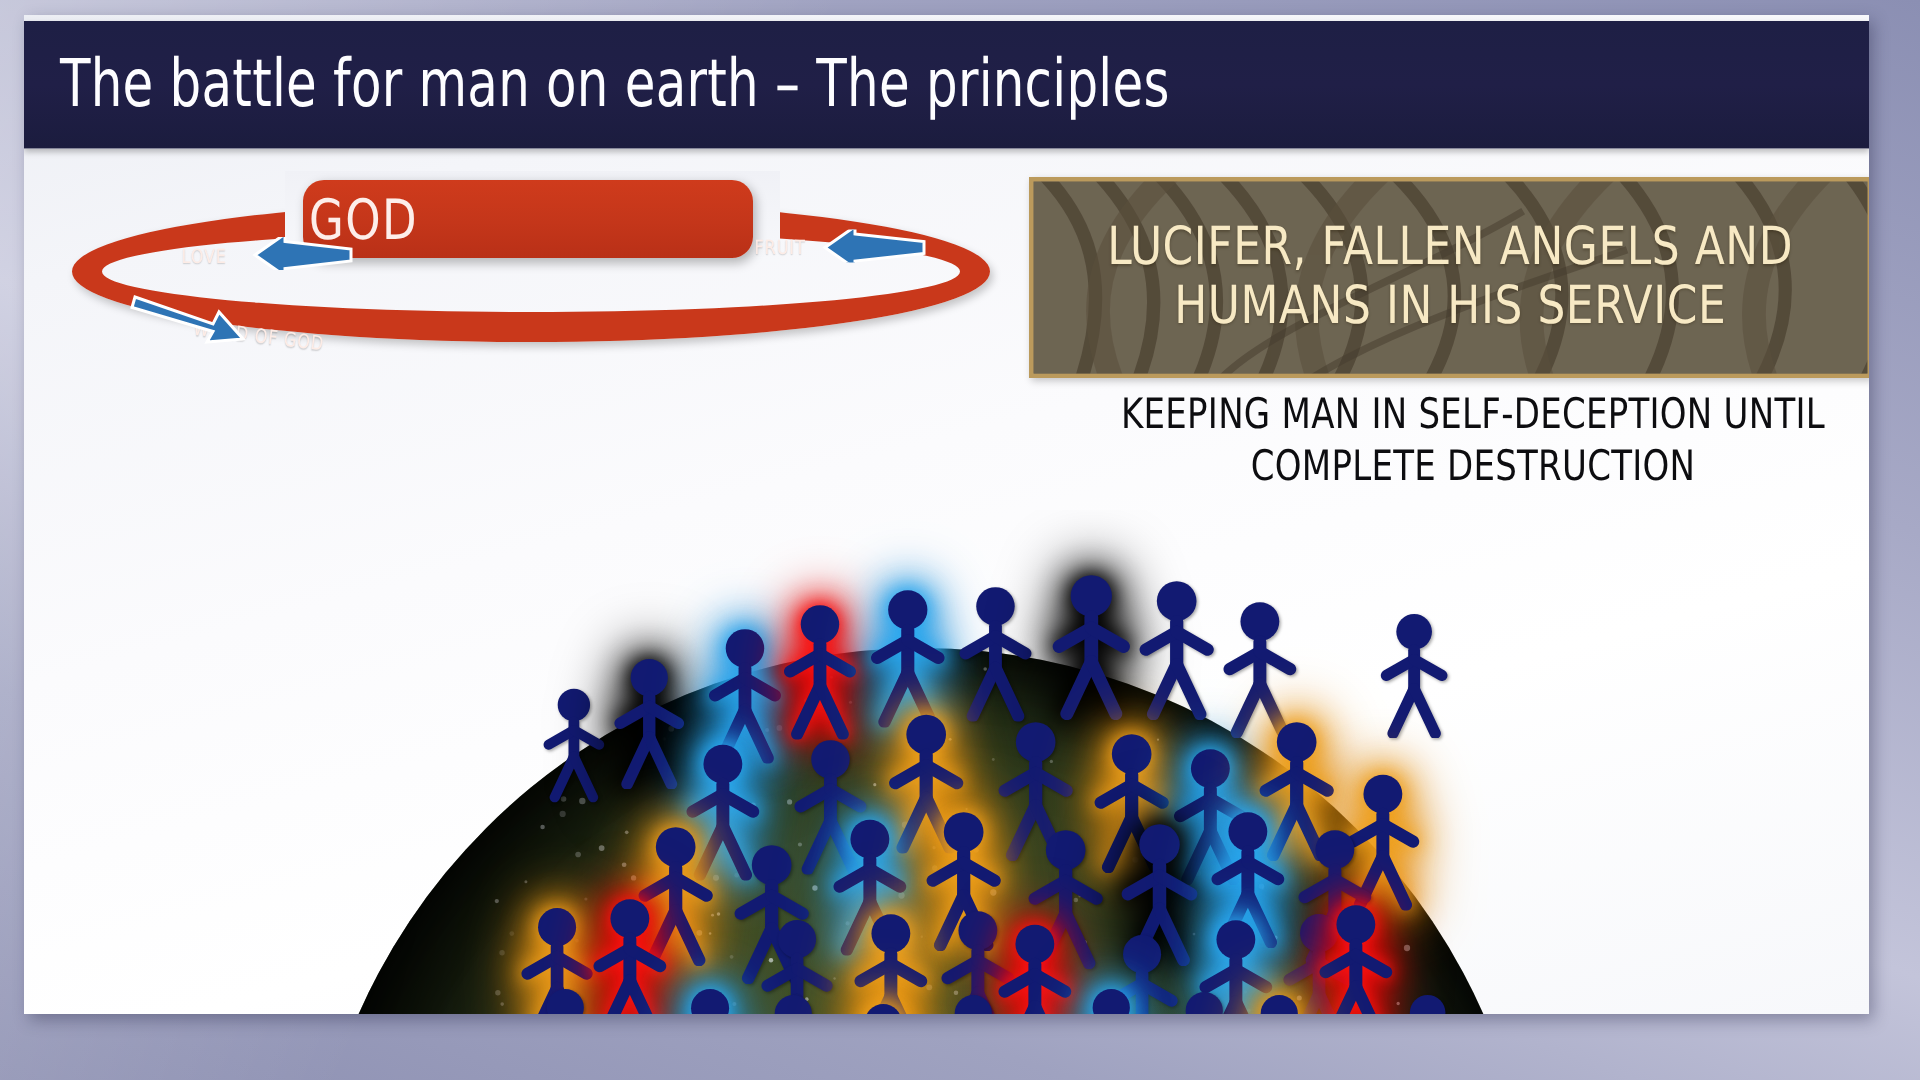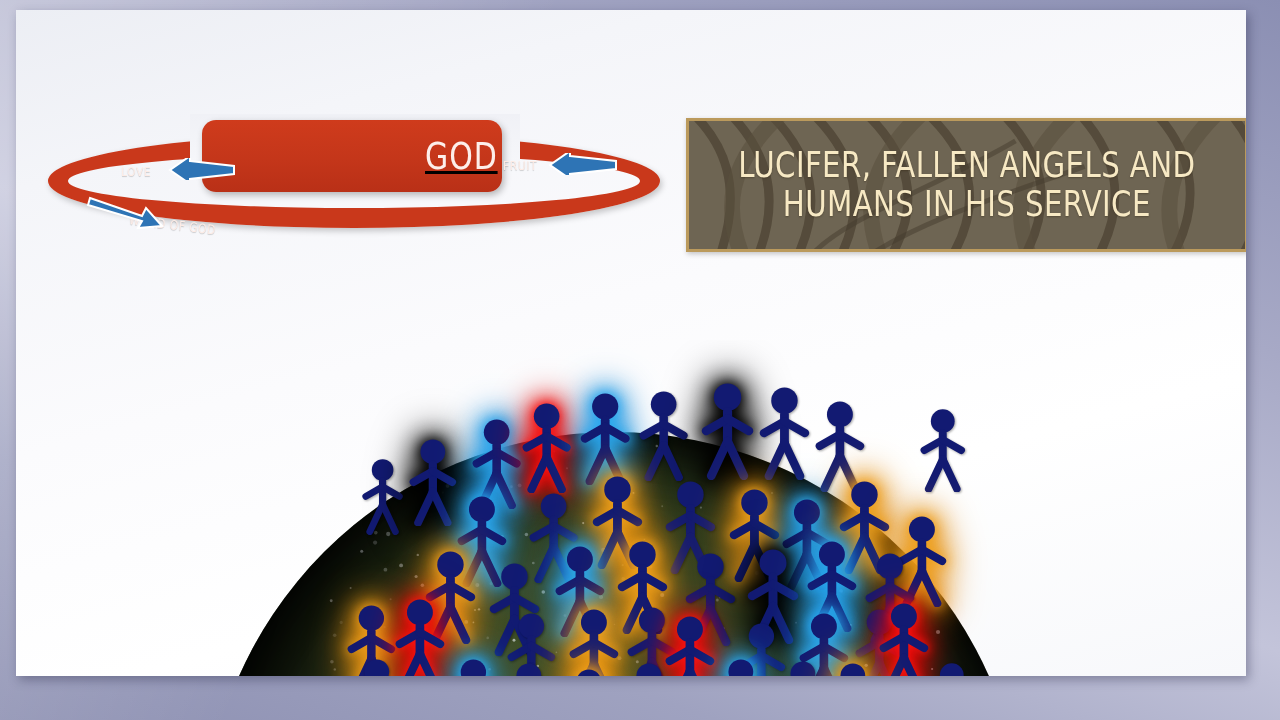--- a/index.html
+++ b/index.html
@@ -44,25 +44,25 @@
     position:absolute;left:8px;top:14px;width:612px;height:94px;
     border:20px solid #c9381b;border-radius:50%/50%;
     box-sizing:border-box;
     box-shadow:2px 3px 6px rgba(0,0,0,.22);
   }
   .ring-mask{
     position:absolute;left:150px;top:-6px;width:330px;height:60px;
     background:linear-gradient(180deg,#f0f1f6,#f7f8fb);
   }
   #god-box{
-    position:absolute;left:162px;top:0px;width:300px;height:72px;
+    position:absolute;left:162px;top:0px;width:300px;height:52px;
     background:linear-gradient(180deg,#cf3b1c 0%,#c4361a 55%,#b93017 100%);
     border-radius:14px;
     box-shadow:2px 3px 7px rgba(0,0,0,.28);
-    display:flex;align-items:center;justify-content:flex-end;text-decoration:underline;
+    display:flex;align-items:center;justify-content:flex-start;
   }
   #god-box .lbl{
     color:#fdeeea;font-size:37px;letter-spacing:1px;font-weight:300;
     font-family:"DejaVu Sans Condensed","Liberation Sans Narrow","Liberation Sans",sans-serif;
     transform:scaleX(.9);
   }
   .ring-lbl{
     position:absolute;color:#fdece6;font-size:13px;letter-spacing:.6px;
     font-family:"DejaVu Sans Condensed","Liberation Sans Narrow","Liberation Sans",sans-serif;
     white-space:nowrap;text-shadow:0 1px 1px rgba(0,0,0,.18);
@@ -136,20 +136,23 @@
   .glow-black{filter:drop-shadow(0 0 6px #000) drop-shadow(0 0 11px #000) drop-shadow(0 0 18px #000);}
   .glow-none{filter:drop-shadow(1px 1px 1px rgba(0,0,0,.35));}
 </style>
 </head>
 <body>
 
 <div id="frame">
 
   <div id="slide">
 
+    <div id="titlebar">
+      <div id="title"><span>The battle for man on earth – The principles</span></div>
+    </div>
 
     <div id="god-cycle">
       <div class="ring-outer"></div>
       <div class="ring-mask"></div>
 
       <div id="god-box">
         <div class="lbl">GOD</div>
       </div>
 
       <div class="ring-lbl" id="lbl-love">LOVE</div>
@@ -198,20 +201,24 @@
           <path d="M120 140 C 150 100, 260 62, 330 20"></path>
           <path d="M160 152 C 210 110, 300 80, 400 46"></path>
         </g>
       </svg>
       <div id="lucifer-text">
         <span>LUCIFER, FALLEN ANGELS AND</span>
         <span>HUMANS IN HIS SERVICE</span>
       </div>
     </div>
 
+    <div class="caption" id="cap-right">
+      <span>KEEPING MAN IN SELF-DECEPTION UNTIL</span>
+      <span>COMPLETE DESTRUCTION</span>
+    </div>
 
     <div id="globe-wrap">
       <div id="globe">
         <svg id="stars" viewBox="0 0 820 820">
             <circle cx="230.6" cy="284.7" r="1.51" fill="#e8eef0" opacity="0.84"></circle>
             <circle cx="273.3" cy="153.1" r="2.00" fill="#e8eef0" opacity="0.80"></circle>
             <circle cx="766.4" cy="590.4" r="1.01" fill="#e8eef0" opacity="0.37"></circle>
             <circle cx="507.1" cy="405.6" r="1.28" fill="#e8eef0" opacity="0.27"></circle>
             <circle cx="705.3" cy="553.5" r="2.09" fill="#e8eef0" opacity="0.74"></circle>
             <circle cx="404.4" cy="309.2" r="1.63" fill="#e8eef0" opacity="0.55"></circle>

